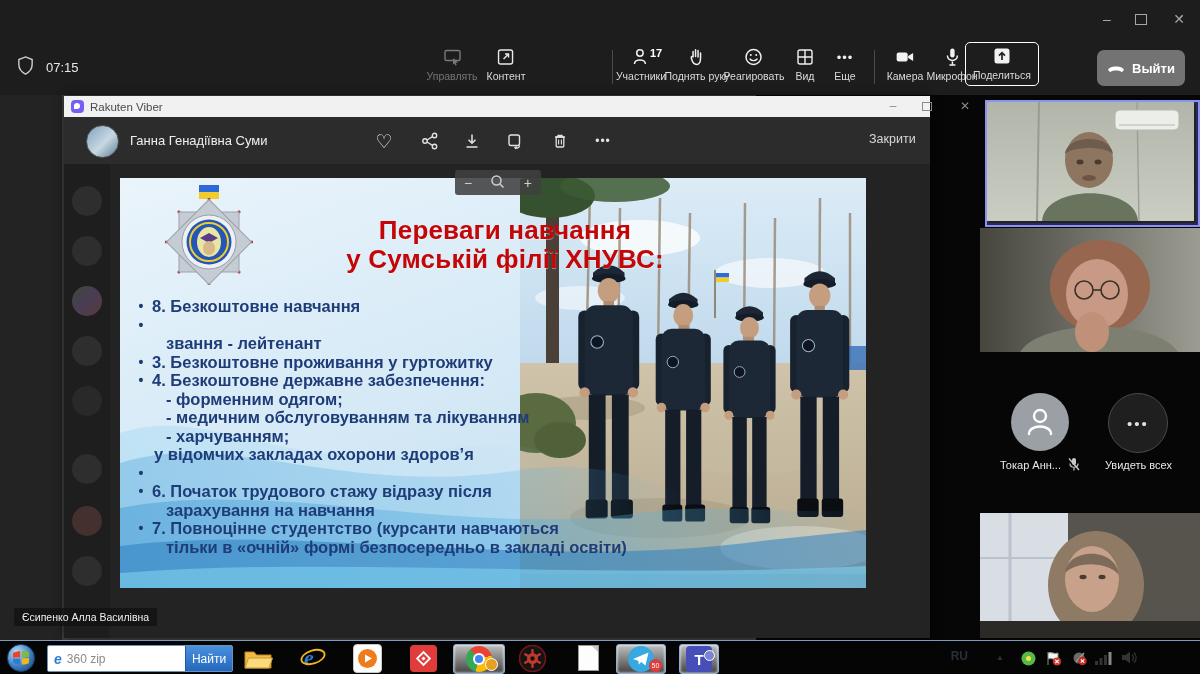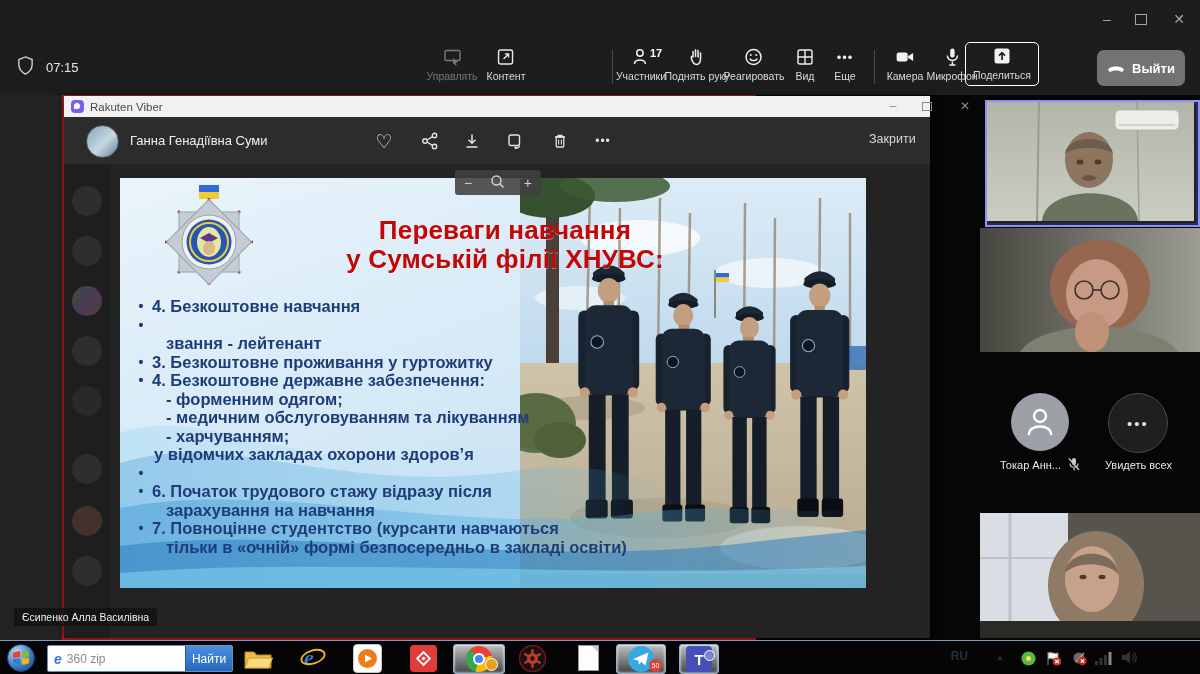--- a/index.html
+++ b/index.html
@@ -13,21 +13,21 @@
   .titem{position:absolute;top:47px;transform:translateX(-50%);display:flex;flex-direction:column;align-items:center;gap:3px;color:#e2e2e2;cursor:default;}
   .titem .tlabel{font-size:10.5px;white-space:nowrap;color:#dadada;}
   .ticon{position:relative;height:20px;display:flex;align-items:center;justify-content:center;}
   .pcount{position:absolute;left:17px;top:0px;font-size:11px;font-weight:bold;color:#fff;}
   .tdivider{position:absolute;top:50px;width:1px;height:34px;background:#4a4a4a;}
   .share-box{border:1.5px solid #fff;border-radius:5px;padding:3px 7px 4px;top:42px;}
   #leave-btn{position:absolute;left:1097px;top:50px;width:88px;height:36px;background:#737373;border-radius:7px;display:flex;align-items:center;justify-content:center;gap:7px;color:#fff;font-size:13px;font-weight:bold;cursor:pointer;}
   .dim{opacity:.45;}
   
   #main{position:absolute;left:0;top:95px;width:1200px;height:545px;background:#060606;}
-  #shared{position:absolute;left:0;top:0;width:756px;height:545px;background:#b91c1c;}
+  #shared{position:absolute;left:0;top:0;width:756px;height:545px;background:#404040;}
   #strip{position:absolute;left:0;top:0;width:62px;height:545px;background:#232323;}
   
   #viber{position:absolute;left:64px;top:1px;width:866px;height:542px;background:#232323;box-shadow:0 0 8px rgba(0,0,0,.6);}
   #vtitle{position:absolute;left:0;top:0;width:866px;height:21px;background:#f1f1f1;display:flex;align-items:center;}
   #vtitle .vt-logo{margin-left:7px;width:13px;height:13px;border-radius:4px;background:#7360f2;position:relative;}
   #vtitle .vt-logo:after{content:"";position:absolute;left:3px;top:3px;width:6px;height:6px;border-radius:50% 50% 50% 0;background:#fff;}
   #vtitle .vt-text{margin-left:6px;font-size:11.5px;color:#4a4a4a;}
   .vt-ctrl{position:absolute;top:2px;width:22px;height:17px;color:#8a8a8a;font-size:12px;line-height:16px;text-align:center;}
   .vt-sq{position:absolute;top:6px;width:8px;height:7px;border:1.1px solid #8a8a8a;}
   #vheader{position:absolute;left:0;top:21px;width:866px;height:47px;background:#2c2c2c;}
@@ -358,21 +358,21 @@
             </svg>
 
             <div id="slide-title">
               <div>Переваги навчання</div>
               <div>у Сумській філії ХНУВС:</div>
             </div>
 
             <div id="bullets">
               <div class="b">
                   <span class="dot">•</span>
-                  <span>4. Безкоштовне навчання</span>
+                  <span>8. Безкоштовне навчання</span>
                 </div>
               <div class="b">
                   <span class="dot">•</span>
                 </div>
               <div class="sub">звання - лейтенант</div>
               <div class="b">
                   <span class="dot">•</span>
                   <span>3. Безкоштовне проживання у гуртожитку</span>
                 </div>
               <div class="b">

